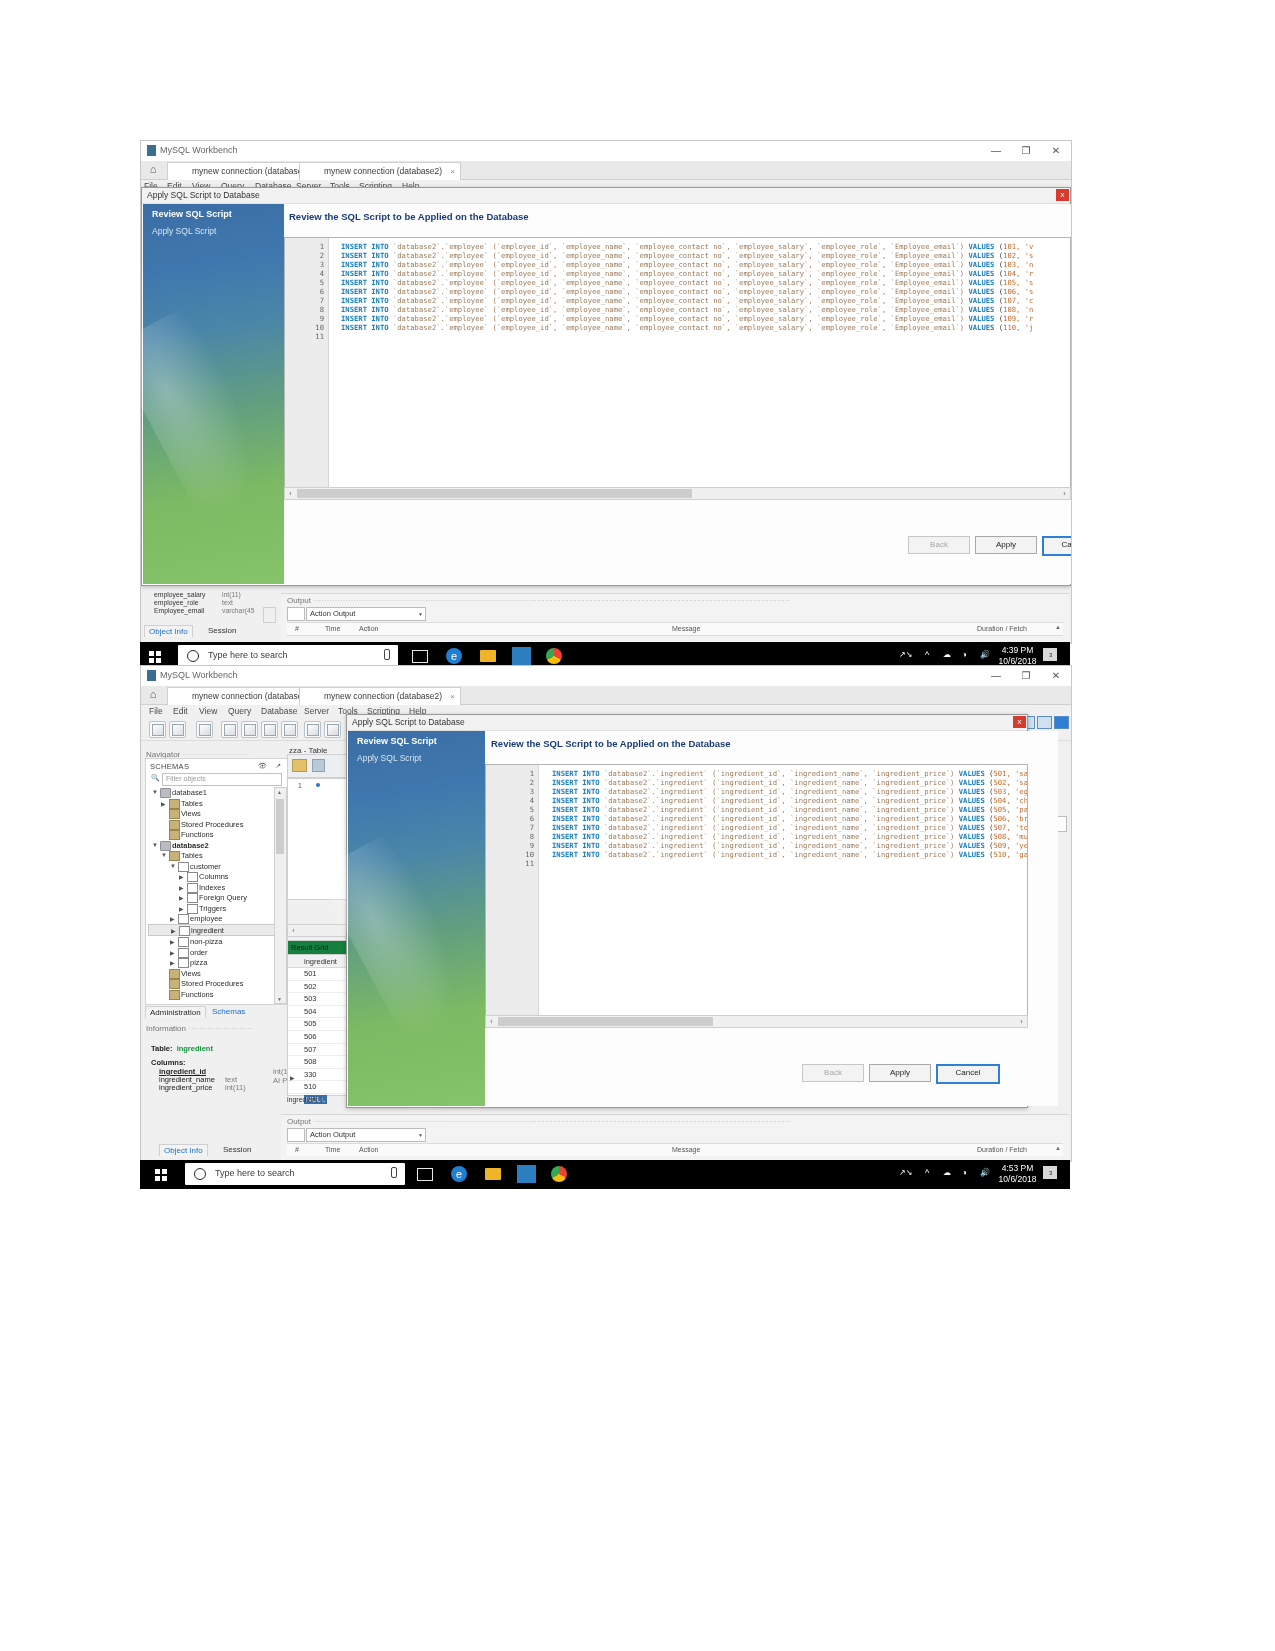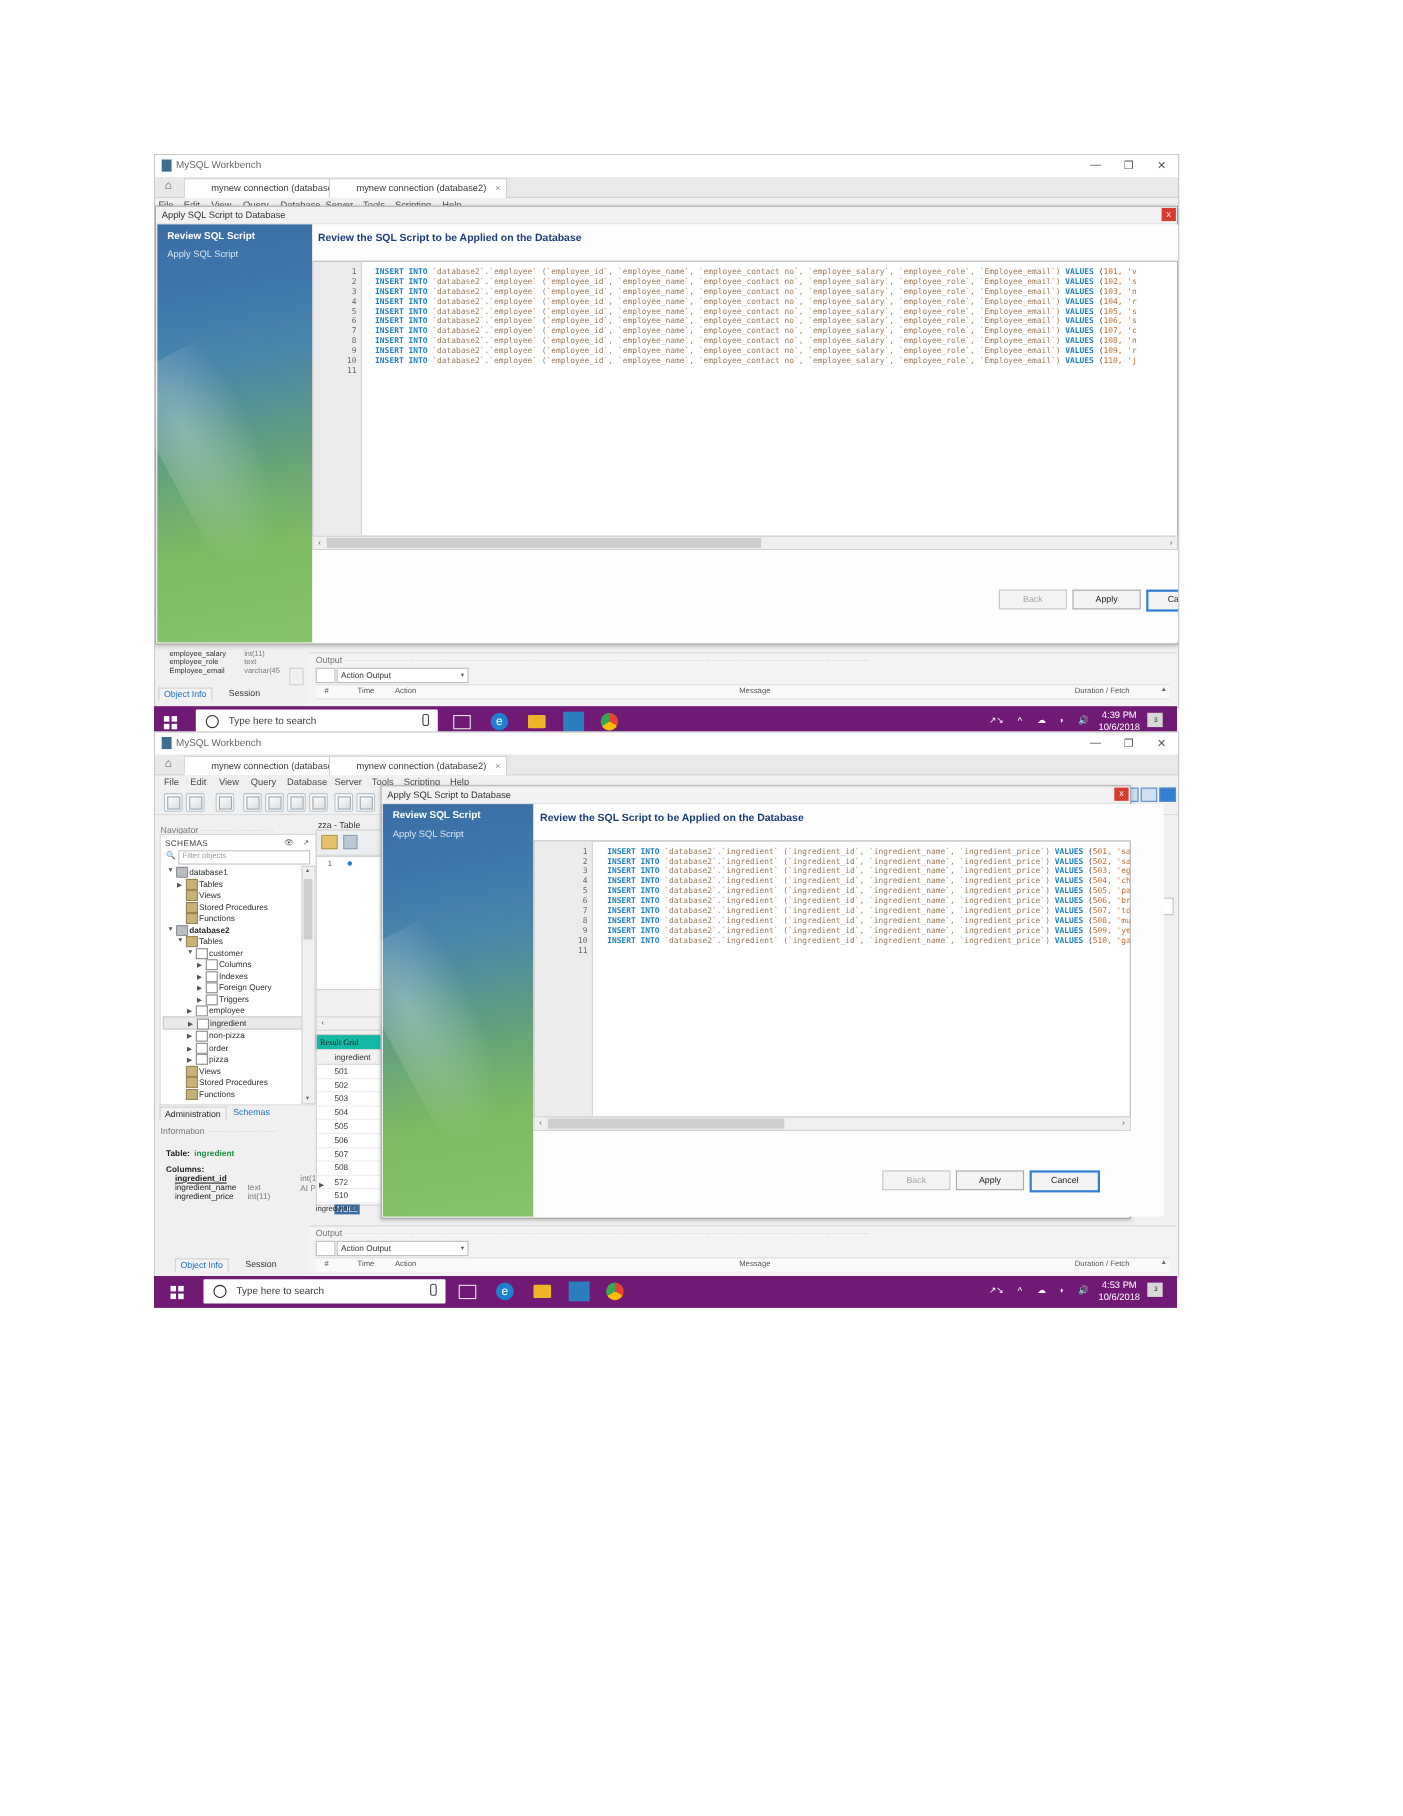--- a/index.html
+++ b/index.html
@@ -82,21 +82,21 @@
   .tabstrip{position:absolute;font-size:8px;}
   .tabstrip .a{position:absolute;color:#2a2a2a;background:#f3f3f3;border:1px solid #d0d0d0;
                border-bottom:none;padding:1px 4px;}
   .tabstrip .b{position:absolute;color:#1b6fc4;padding:1px 4px;}
 
   .grid{position:absolute;background:#fff;border:1px solid #cfcfcf;font-size:7.5px;color:#333;}
   .grid .hdr{height:12px;background:#f1f1f1;border-bottom:1px solid #d8d8d8;position:relative;}
   .grid .r{height:11.6px;border-bottom:1px solid #ededed;position:relative;}
 
   
-  .taskbar{position:absolute;background:#701a75;}
+  .taskbar{position:absolute;background:#000000;}
   .tbsearch{position:absolute;background:#ffffff;border-radius:1px;}
   .tbsearch .ph{position:absolute;left:30px;top:5px;font-size:9px;color:#3c3c3c;}
   .tbsearch .circ{position:absolute;left:9px;top:5px;width:10px;height:10px;border:1.4px solid #2b2b2b;
                   border-radius:50%;}
   .tbsearch .mic{position:absolute;right:8px;top:4px;width:4px;height:9px;border:1px solid #444;
                  border-radius:2px;}
   .tbicon{position:absolute;}
   .winlogo{position:absolute;display:grid;grid-template-columns:1fr 1fr;grid-template-rows:1fr 1fr;gap:1.5px;}
   .winlogo i{background:#fff;display:block;}
   .clock{position:absolute;color:#fff;font-size:8.5px;text-align:center;line-height:11px;}
@@ -456,21 +456,21 @@
     <span style="position:absolute;left:4px;top:4px;width:13px;height:11px;background:#e4c06a;border:1px solid #b59b4c;"></span>
     <span style="position:absolute;left:24px;top:4px;width:11px;height:11px;background:#b9c9d6;border:1px solid #8fa3b3;"></span>
   </div>
   <div style="position:absolute;left:146px;top:112px;width:60px;height:120px;background:#ffffff;border:1px solid #d0d0d0;font-size:7px;color:#555;">
     <span style="position:absolute;left:10px;top:3px;">1</span>
     <span style="position:absolute;left:28px;top:4px;width:4px;height:4px;border-radius:50%;background:#2a77c4;"></span>
   </div>
   <div class="hsb" style="left:146px;top:258px;width:60px;">
     <span class="la" style="left:0;">‹</span>
   </div>
-  <div style="position:absolute;left:146px;top:274px;width:60px;height:13px;font-size:7.5px;color:#1b1b1b;background:#14b8a6;border:1px solid #d0d0d0;font-family:Liberation Serif, serif;">
+  <div style="position:absolute;left:146px;top:274px;width:60px;height:13px;font-size:7.5px;color:#1b1b1b;background:#15803d;border:1px solid #d0d0d0;">
     <span style="position:absolute;left:3px;top:2px;">Result Grid</span>
   </div>
   <div class="grid" style="left:146px;top:288px;width:60px;height:140px;">
     <div class="hdr">
       <span style="position:absolute;left:16px;top:2px;">ingredient</span>
     </div>
     <div id="grid-rows">
         <div class="r">
           <span style="position: absolute; left: 16px; top: 1px;">501</span>
         </div>
@@ -489,21 +489,21 @@
         <div class="r">
           <span style="position: absolute; left: 16px; top: 1px;">506</span>
         </div>
         <div class="r">
           <span style="position: absolute; left: 16px; top: 1px;">507</span>
         </div>
         <div class="r">
           <span style="position: absolute; left: 16px; top: 1px;">508</span>
         </div>
         <div class="r">
-          <span style="position: absolute; left: 16px; top: 1px;">572</span>
+          <span style="position: absolute; left: 16px; top: 1px;">330</span>
         </div>
         <div class="r">
           <span style="position: absolute; left: 16px; top: 1px;">510</span>
         </div>
         <div class="r">
           <span style="position: absolute; left: 16px; top: 1px; background: rgb(58, 110, 165); color: rgb(255, 255, 255); padding: 0px 2px;">NULL</span>
         </div>
       </div>
     <span style="position:absolute;left:2px;bottom:14px;font-size:6px;color:#555;">▶</span>
   </div>

